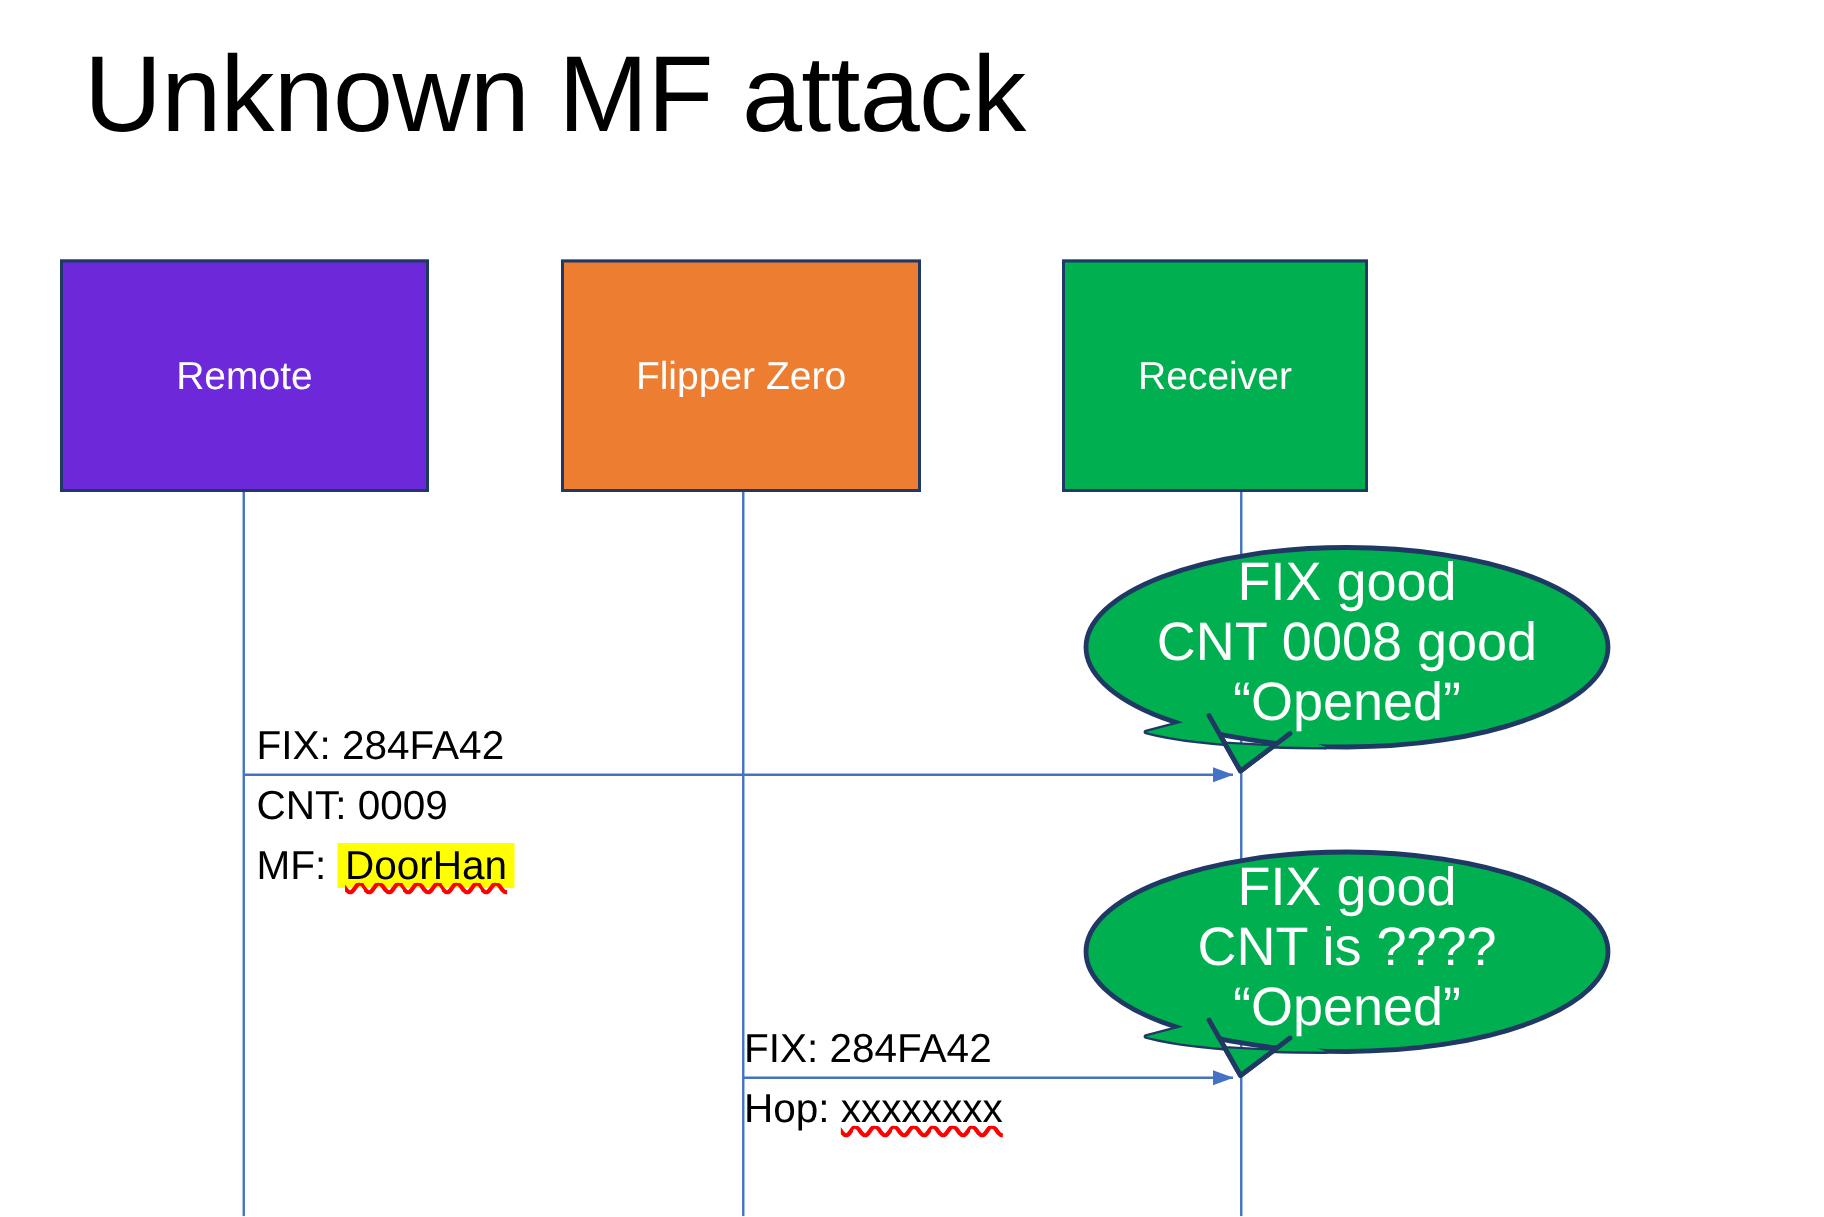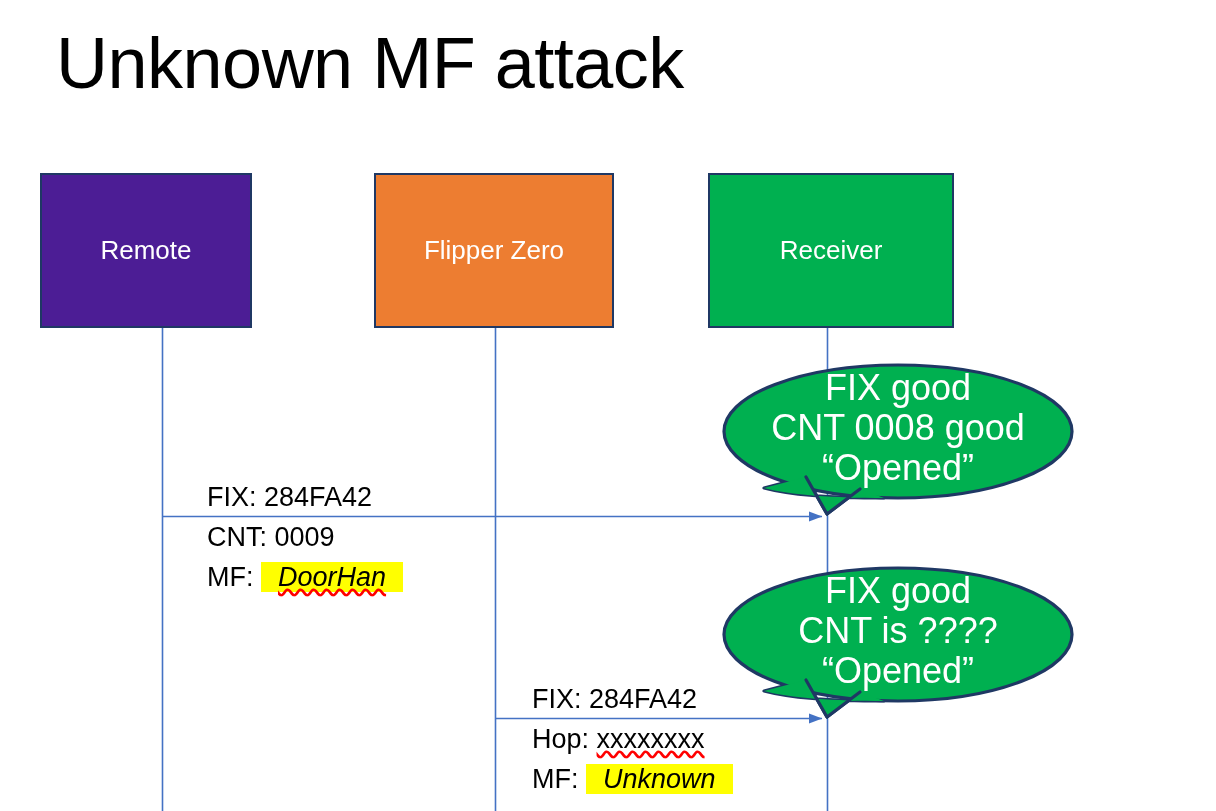--- a/index.html
+++ b/index.html
@@ -51,49 +51,47 @@
     display: flex;
     align-items: center;
     justify-content: center;
     color: #ffffff;
     font-size: 26px;
     font-weight: 400;
     line-height: 1.2;
     text-align: center;
   }
   #actor-remote {
-    left: 40px;  top: 173px;  width: 212px;  height: 155px;
-    background: #4c1d95;
+    left: 40px;  top: 173px;  width: 246px;  height: 155px;
+    background: #6d28d9;
   }
   #actor-flipper {
     left: 374px; top: 173px;  width: 240px;  height: 155px;
     background: #ED7D31;
     text-align: center;
   }
   #actor-receiver {
-    left: 708px; top: 173px;  width: 246px;  height: 155px;
+    left: 708px; top: 173px;  width: 204px;  height: 155px;
     background: #00B050;
   }
 
   
   .msg-label {
     position: absolute;
     font-size: 27px;
     line-height: 40px;
     color: #000000;
     white-space: nowrap;
-    margin-left: 36px;
   }
   #msg1 { left: 171px; top: 477px; }
   #msg2 { left: 496px; top: 679px; }
 
   .hl {
     background: #FFFF00;
-    padding: 0 17px;
-    font-style: italic;
+    padding: 0 5px;
   }
   .sq {
     
     text-decoration: underline wavy #FF0000;
     text-decoration-skip-ink: none;
     text-underline-offset: 2px;
   }
 
   
   .bubble-text {
@@ -188,23 +186,20 @@
     </div>
   </div>
 
   <div class="msg-label" id="msg2">
     <div>
       <span>FIX: </span><span>284FA42</span>
     </div>
     <div>
       <span>Hop: </span><span class="sq">xxxxxxxx</span>
     </div>
-    <div>
-      <span>MF: </span><span class="hl">Unknown</span>
-    </div>
   </div>
 
   <div class="bubble-text" id="bubble1-text">
     <div>FIX good</div>
     <div>CNT 0008 good</div>
     <div>“Opened”</div>
   </div>
 
   <div class="bubble-text" id="bubble2-text">
     <div>FIX good</div>

